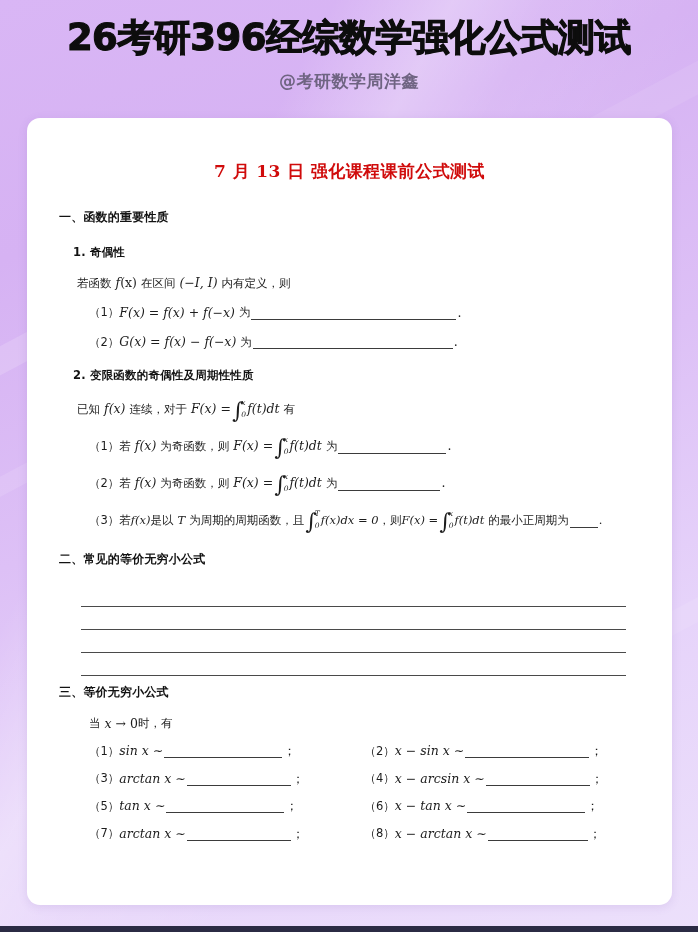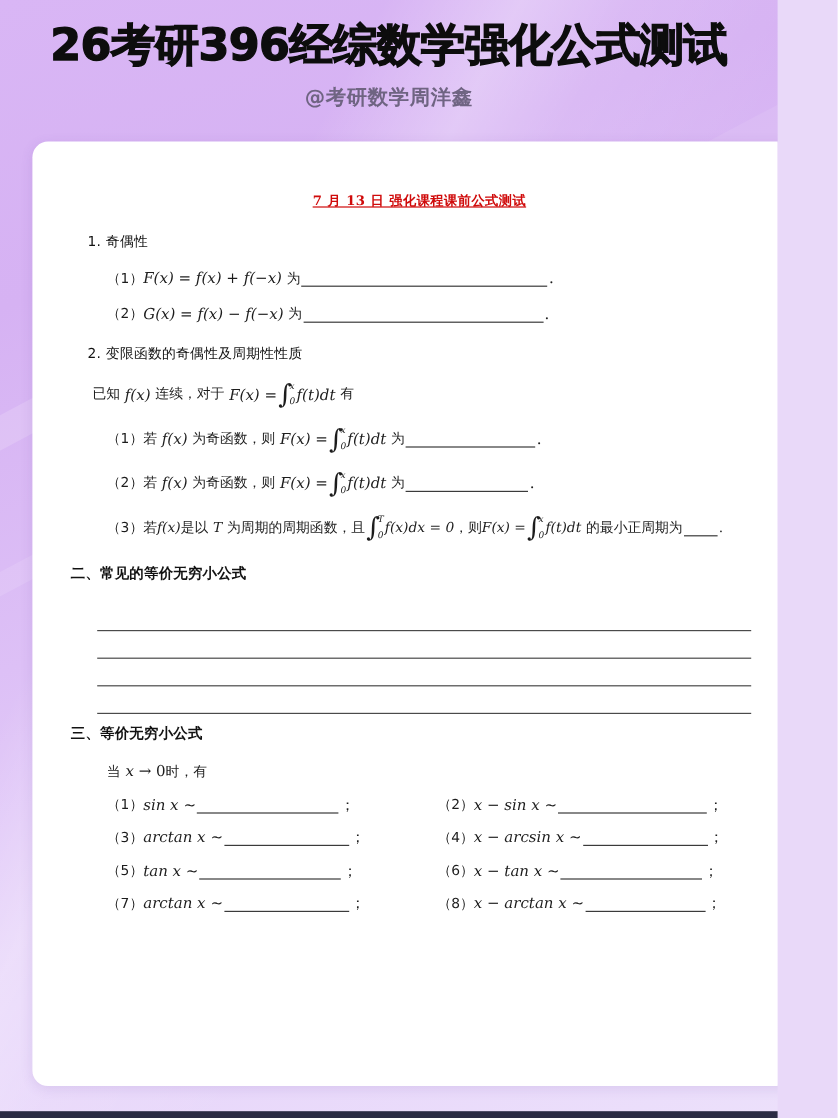--- a/index.html
+++ b/index.html
@@ -9,21 +9,21 @@
   body {
     width: 698px;
     height: 932px;
     overflow: hidden;
     font-family: "Liberation Sans", sans-serif;
     background: #e9d9f9;
   }
 
   .poster {
     position: relative;
-    width: 648px;
+    width: 698px;
     height: 932px;
     background:
       linear-gradient(118deg,
         rgba(255,255,255,0.00) 0%,
         rgba(255,255,255,0.00) 28%,
         rgba(255,255,255,0.30) 38%,
         rgba(255,255,255,0.10) 46%,
         rgba(255,255,255,0.00) 60%),
       linear-gradient(160deg, #d9b6f5 0%, #d6b2f3 22%, #ddc0f6 48%, #e6d3fa 72%, #ece0fb 100%);
     overflow: hidden;
@@ -83,37 +83,36 @@
   .paper-inner {
     padding: 28px 32px 0 32px;
     color: #1a1a1a;
   }
 
   .doc-title {
     text-align: center;
     color: #d00b0b;
     font-family: "DejaVu Serif", serif;
     font-weight: 700;
-    font-size: 11px;
+    font-size: 17px;
     letter-spacing: 0.4px;
     margin: 14px 0 0 0;
-    text-decoration: underline;
   }
 
   .sec-h1 {
     font-family: "DejaVu Sans", sans-serif;
     font-weight: 700;
     font-size: 12px;
     color: #121212;
     margin: 26px 0 0 0;
     letter-spacing: 0.2px;
   }
   .sec-h2 {
     font-family: "DejaVu Sans", sans-serif;
-    font-weight: 400;
+    font-weight: 700;
     font-size: 11.5px;
     color: #121212;
     margin: 19px 0 0 14px;
     letter-spacing: 0.2px;
   }
 
   
   .m {
     font-family: "DejaVu Serif", serif;
     font-size: 12.5px;
@@ -214,23 +213,36 @@
   <div class="header">
     <div class="main-title">26考研396经综数学强化公式测试</div>
     <div class="sub-title">@考研数学周洋鑫</div>
   </div>
 
   <div class="paper">
     <div class="paper-inner">
 
       <div class="doc-title">7 月 13 日  强化课程课前公式测试</div>
 
+      <div class="sec-h1">一、函数的重要性质</div>
 
       <div class="sec-h2">1. 奇偶性</div>
 
+      <div class="line m">
+        <span class="cjk">若函数</span>
+        <span class="sp2"></span>
+        <span class="mi">f</span>
+        <span>(x)</span>
+        <span class="sp2"></span>
+        <span class="cjk">在区间</span>
+        <span class="sp2"></span>
+        <span class="mi">(−I, I)</span>
+        <span class="sp2"></span>
+        <span class="cjk">内有定义，则</span>
+      </div>
 
       <div class="line indent2 m">
         <span class="cjk">（1）</span>
         <span class="mi">F(x) = f(x) + f(−x)</span>
         <span class="sp2"></span>
         <span class="cjk">为</span>
         <span class="blank" style="width:205px"></span>
         <span>.</span>
       </div>
 

